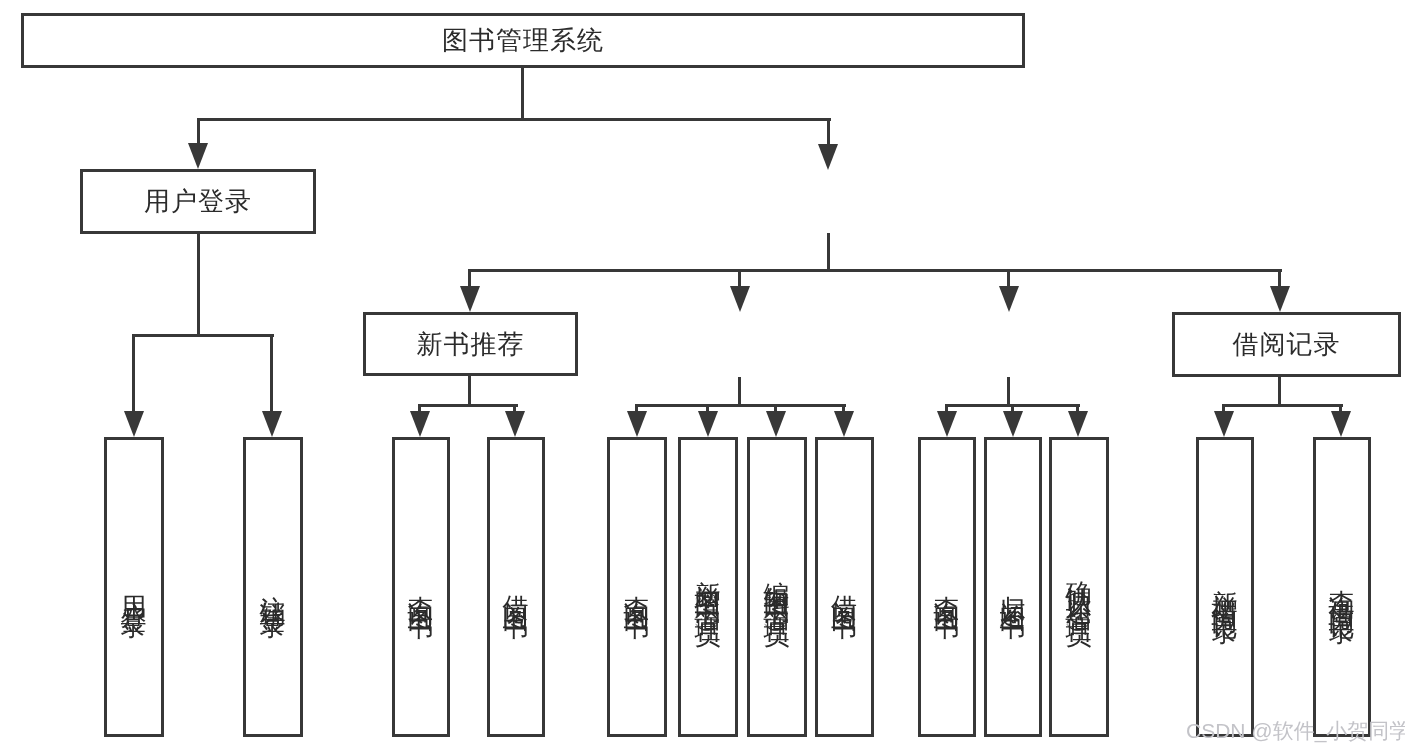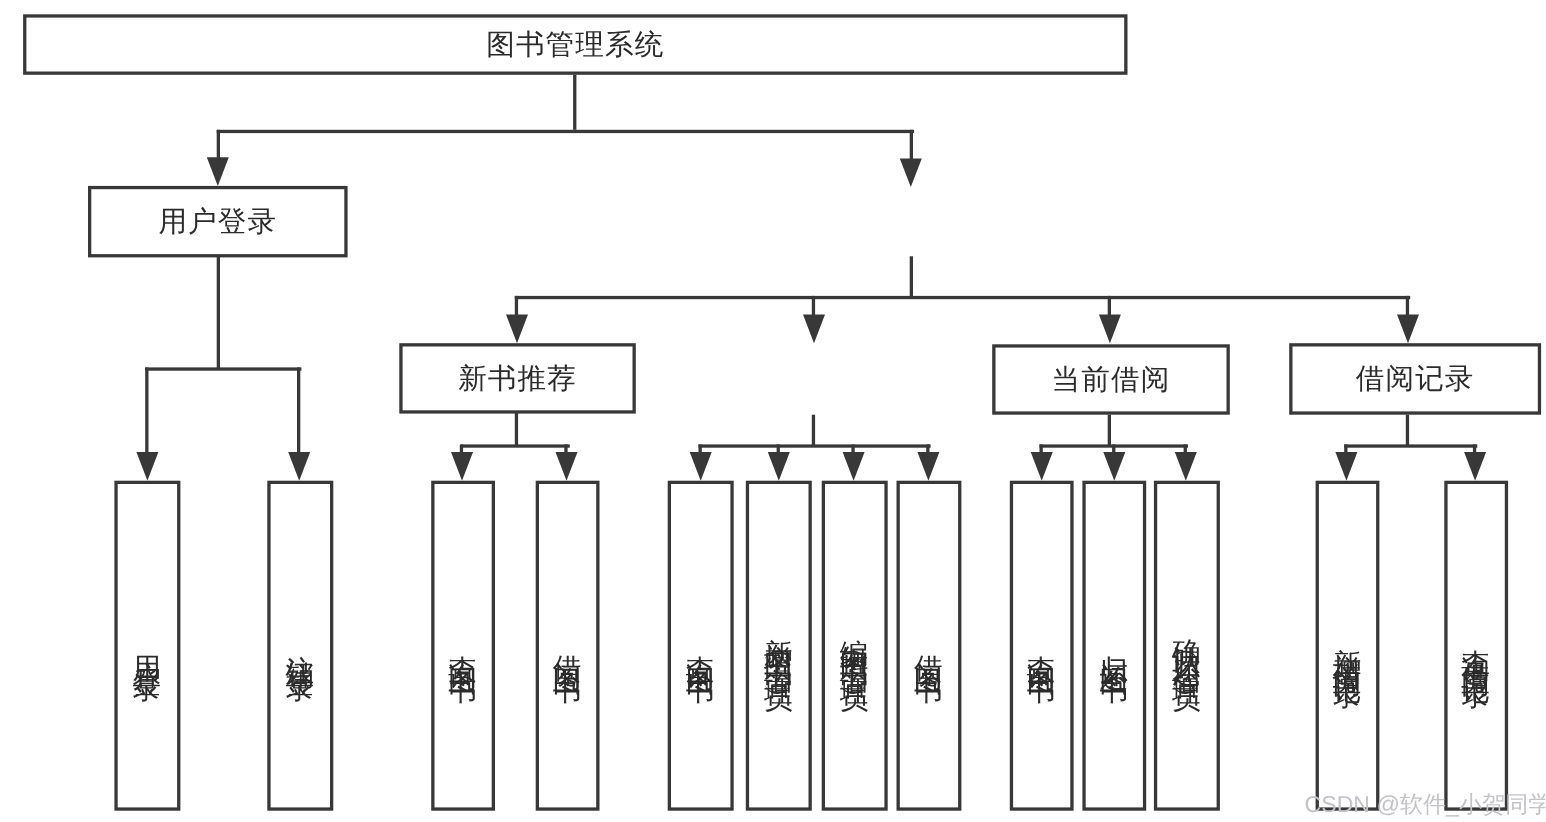--- a/index.html
+++ b/index.html
@@ -90,21 +90,20 @@
   <div class="vline" style="left:468px;top:269px;height:20px"></div>
   <div class="arrow" style="left:460px;top:286px"></div>
   <div class="vline" style="left:738px;top:269px;height:20px"></div>
   <div class="arrow" style="left:730px;top:286px"></div>
   <div class="vline" style="left:1007px;top:269px;height:20px"></div>
   <div class="arrow" style="left:999px;top:286px"></div>
   <div class="vline" style="left:1278px;top:269px;height:20px"></div>
   <div class="arrow" style="left:1270px;top:286px"></div>
 
   <div class="box hbox" style="left:363px;top:312px;width:215px;height:64px">新书推荐</div>
-  <div class="box hbox" style="left:902px;top:313px;width:216px;height:64px">当前借阅</div>
   <div class="box hbox" style="left:1172px;top:312px;width:229px;height:65px">借阅记录</div>
 
   <div class="vline" style="left:468px;top:375px;height:31px"></div>
   <div class="hline" style="left:419px;top:404px;width:99px"></div>
   <div class="vline" style="left:418px;top:404px;height:9px"></div>
   <div class="arrow" style="left:410px;top:411px"></div>
   <div class="vline" style="left:513px;top:404px;height:9px"></div>
   <div class="arrow" style="left:505px;top:411px"></div>
 
   <div class="vline" style="left:738px;top:377px;height:29px"></div>

